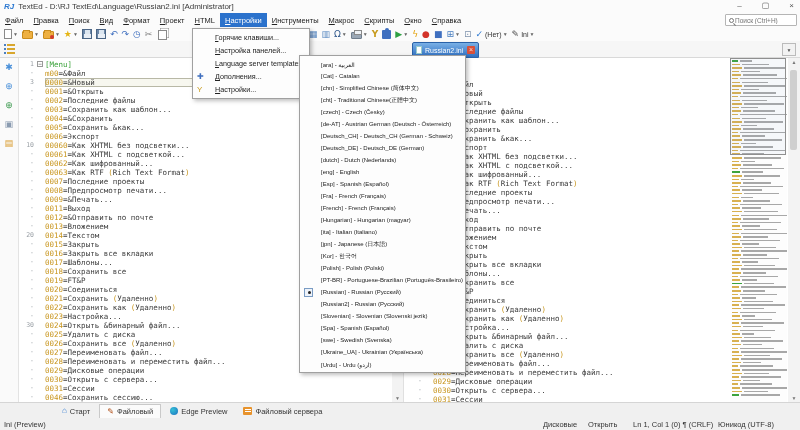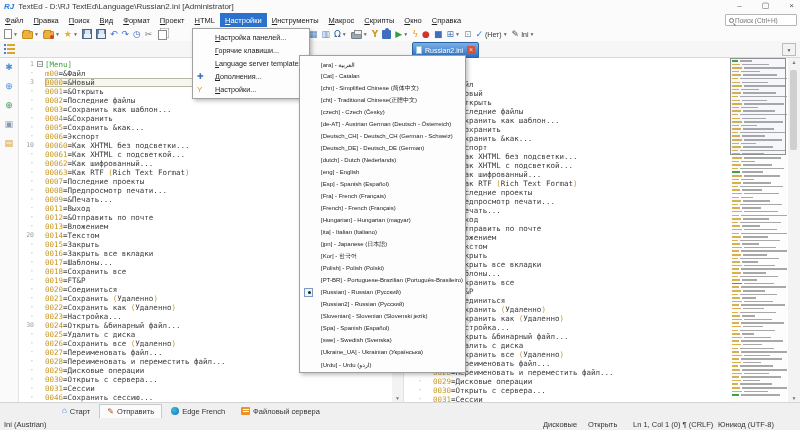--- a/index.html
+++ b/index.html
@@ -732,24 +732,24 @@
     </div>
   <div class="scroll scroll-right">
     <span class="sarrow" style="top:1px">▲</span>
     <span class="sthumb" style="top:12px;height:80px"></span>
     <span class="sarrow" style="bottom:1px">▼</span>
   </div>
 </div>
 
 <div class="popup settingsmenu" id="settingsMenu">
     <div class="smitem">
+      <span><u>Г</u>орячие клавиши...</span>
+    </div>
+    <div class="smitem">
       <span><u>Н</u>астройка панелей...</span>
-    </div>
-    <div class="smitem">
-      <span><u>Г</u>орячие клавиши...</span>
     </div>
     <div class="smitem">
       <span><u>L</u>anguage server templates...</span>
     </div>
     <div class="smitem">
       <span class="micon" style="color: rgb(63, 111, 191);">✚</span>
       <span><u>Д</u>ополнения...</span>
     </div>
     <div class="smitem">
       <span class="micon" style="color: rgb(199, 155, 30);">Y</span>
@@ -839,31 +839,31 @@
     </div>
   </div>
 
 <div class="bottombar" id="bottomBar">
     <div class="btab">
       <span class="bicon" style="color: rgb(46, 122, 210);">⌂</span>
       <span>Старт</span>
     </div>
     <div class="btab active">
       <span class="bicon" style="color: rgb(179, 84, 30);">✎</span>
-      <span>Отправить</span>
+      <span>Файловый</span>
     </div>
     <div class="btab">
       <span class="ic-edge"></span>
-      <span>Edge French</span>
+      <span>Edge Preview</span>
     </div>
     <div class="btab">
       <span class="ic-fm"></span>
       <span>Файловый сервера</span>
     </div>
   </div>
 
 <div class="statusbar" id="statusBar">
-    <span class="scell" style="left: 4px;">Ini (Austrian)</span>
+    <span class="scell" style="left: 4px;">Ini (Preview)</span>
     <span class="scell" style="left: 543px;">Дисковые</span>
     <span class="scell" style="left: 588px;">Открыть</span>
     <span class="scell" style="left: 633px;">Ln 1, Col 1 (0) ¶ (CRLF)</span>
     <span class="scell" style="left: 718px;">Юникод (UTF-8)</span>
   </div>
 
 </body></html>

